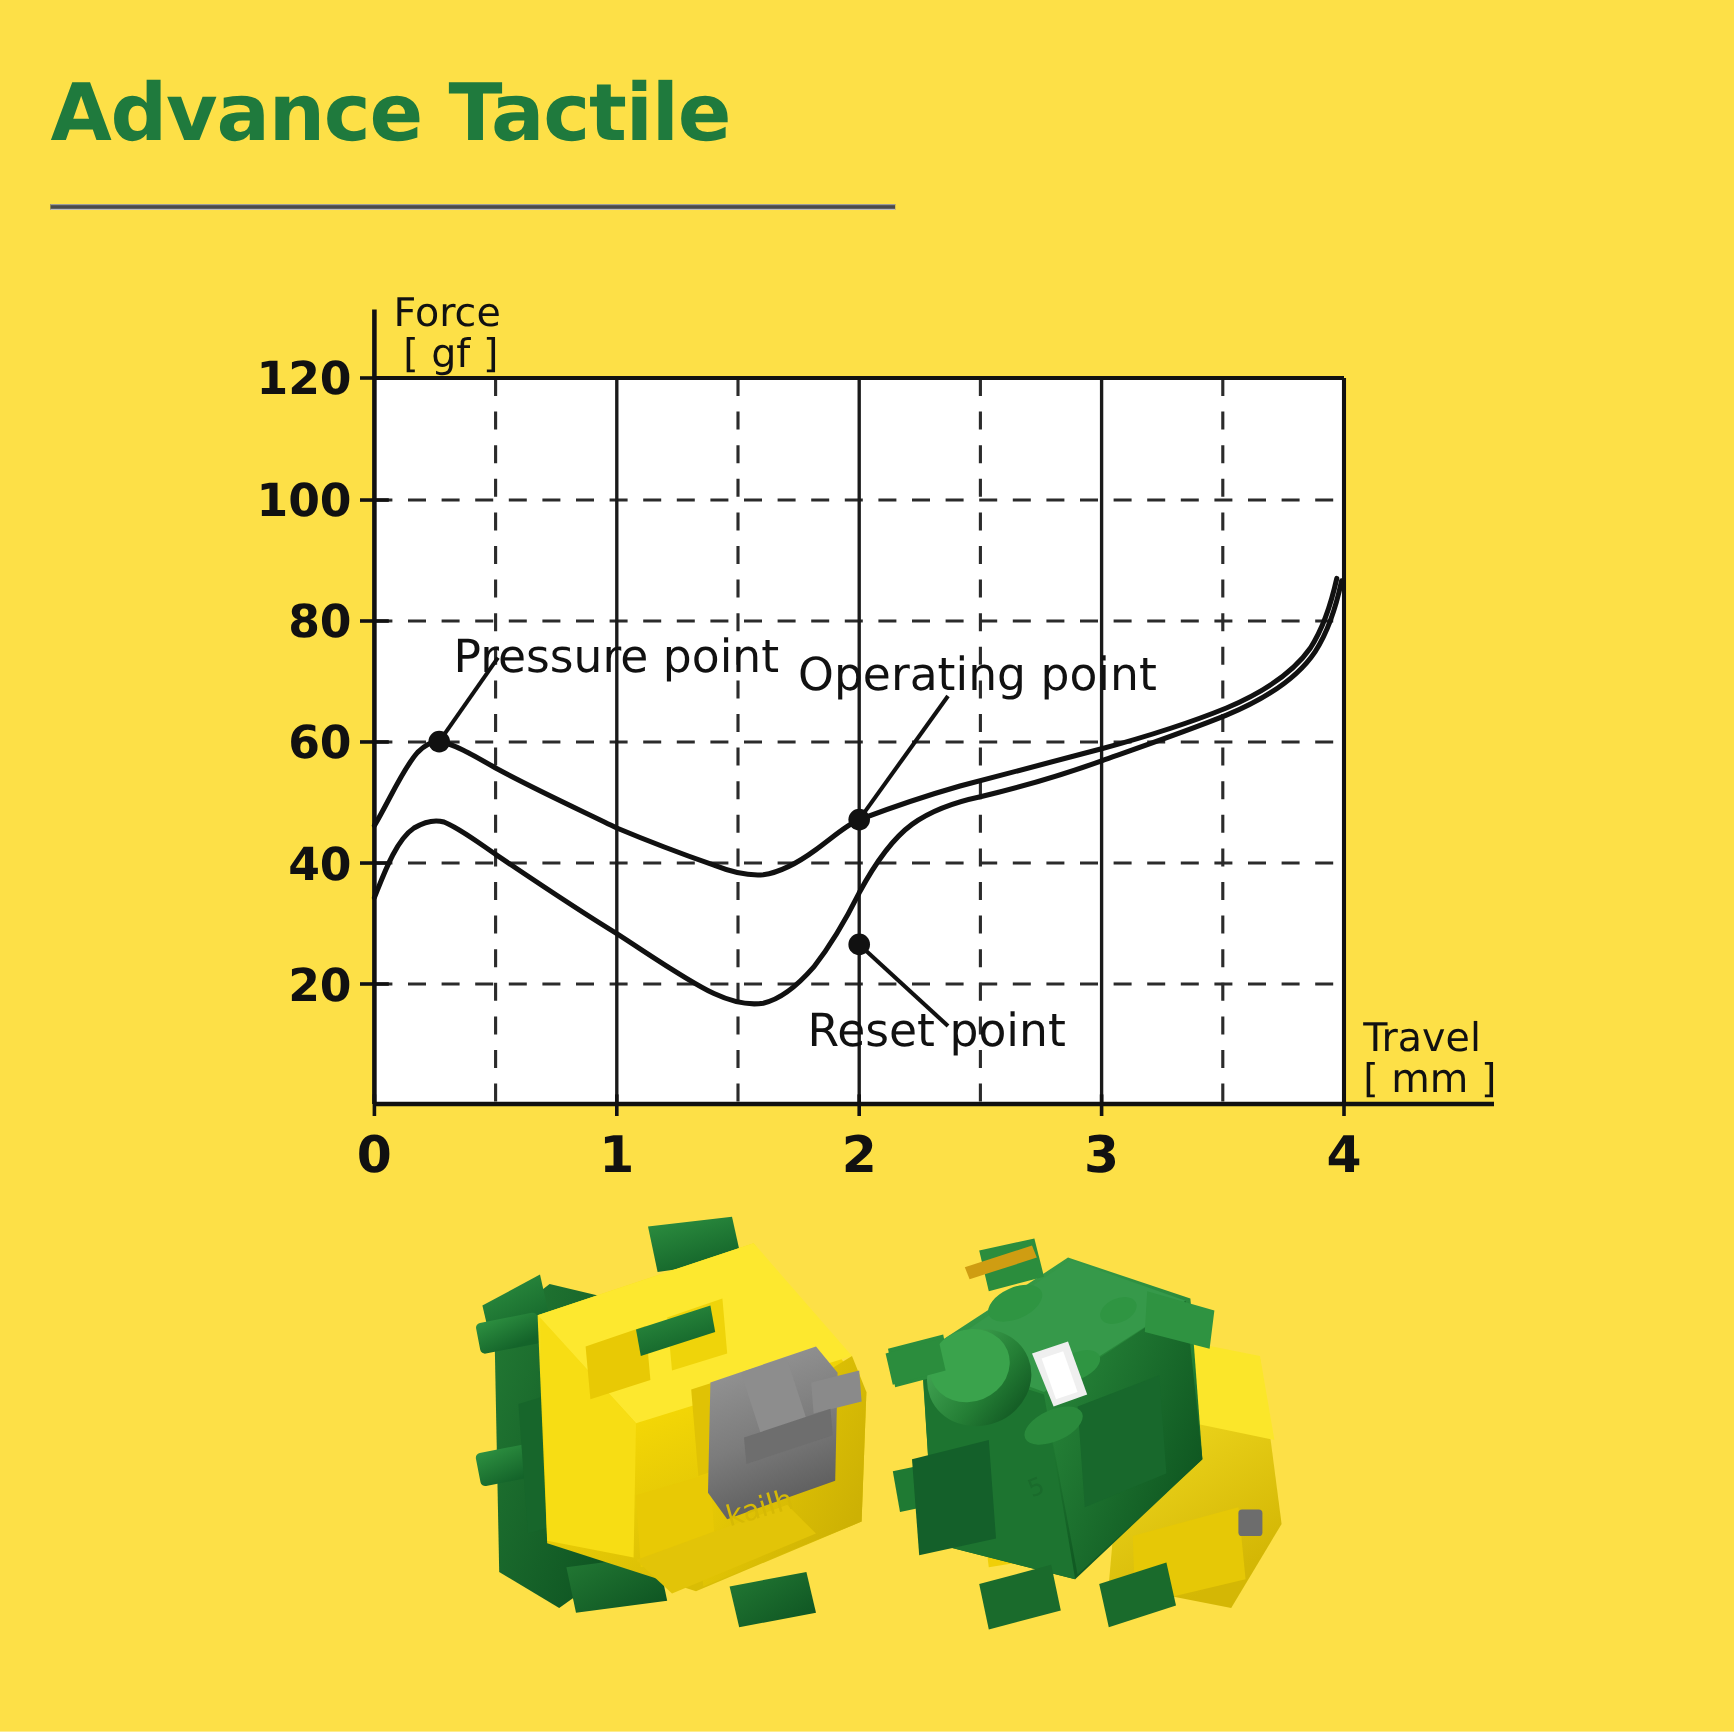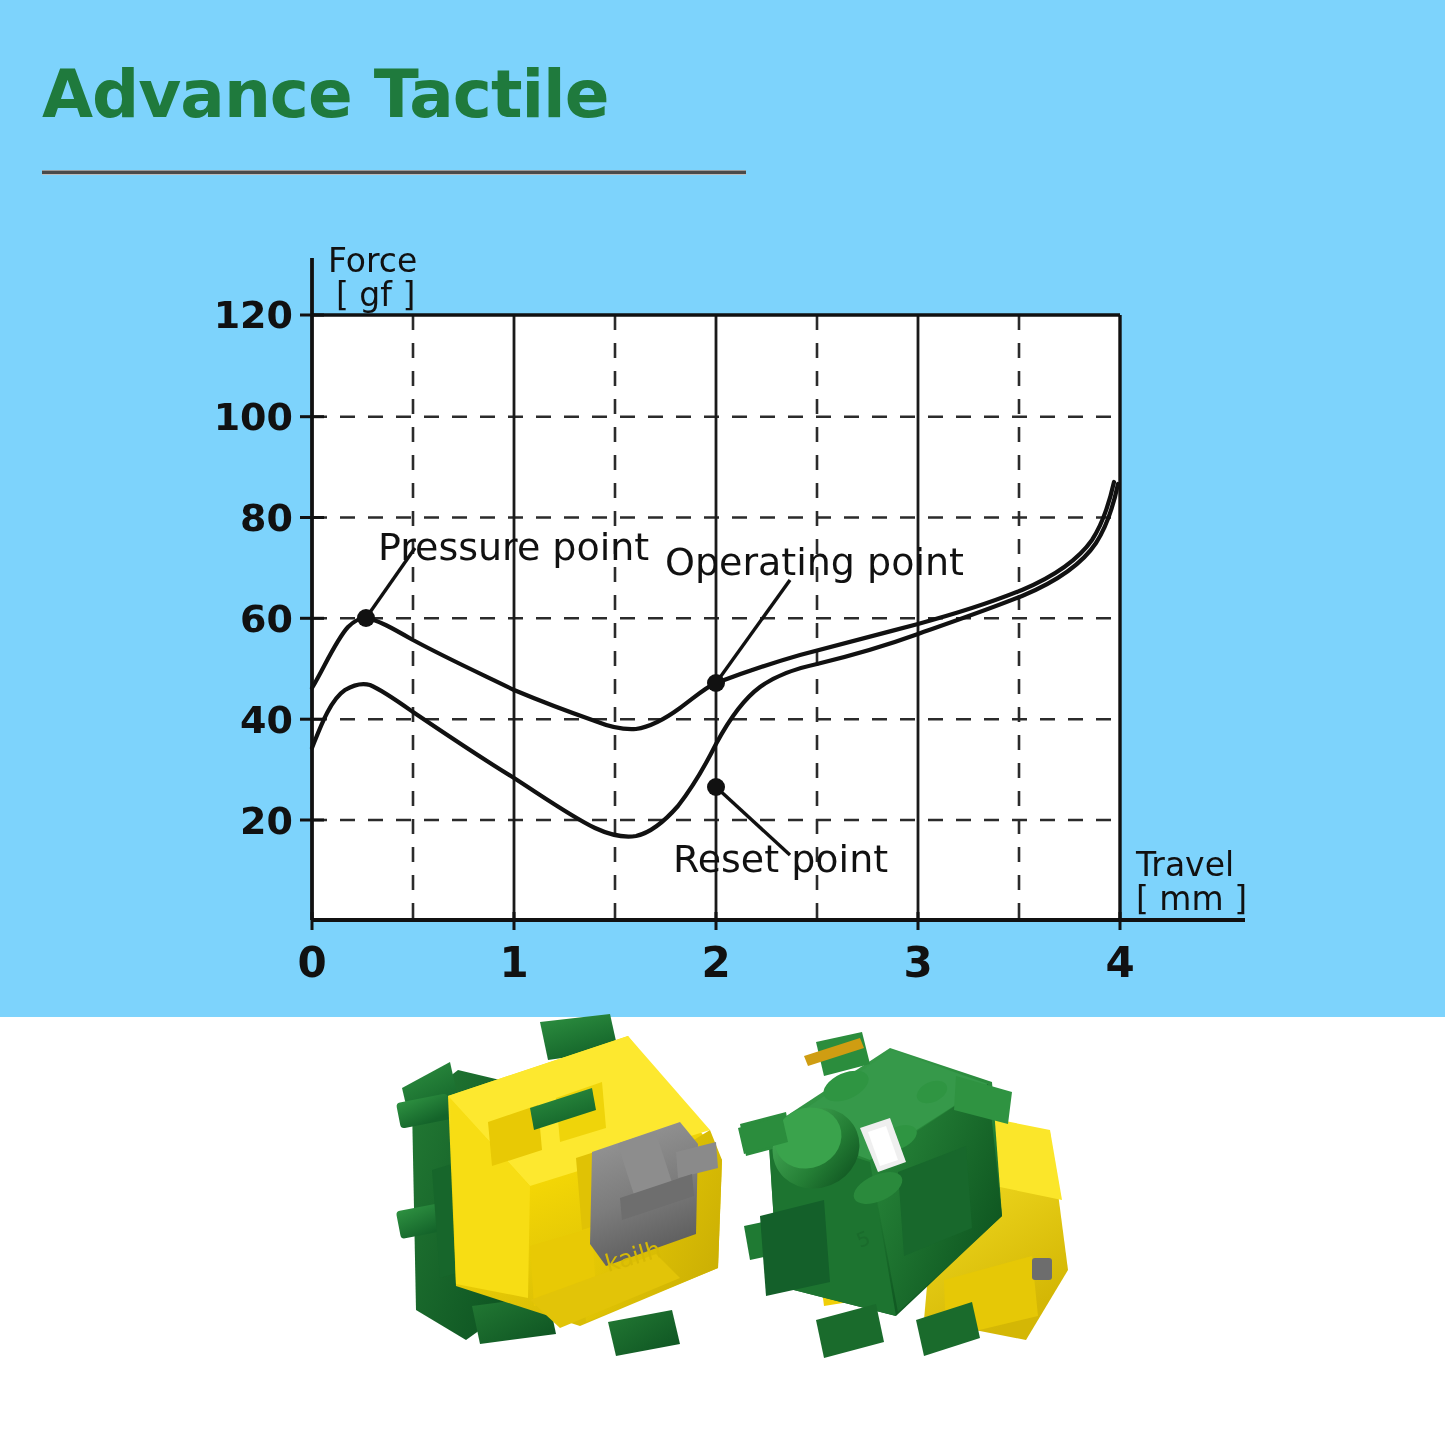--- a/index.html
+++ b/index.html
@@ -10,22 +10,22 @@
   body {
     width: 1445px;
     height: 1445px;
     font-family: "Liberation Sans", sans-serif;
     position: relative;
     overflow: hidden;
   }
   #page {
     position: relative;
     width: 1445px;
-    height: 1017px;
-    background: #7dd3fc;
+    height: 1443px;
+    background: #fde047;
   }
 
   
   #header {
     position: absolute;
     left: 0;
     top: 0;
     width: 1445px;
     height: 200px;
   }

